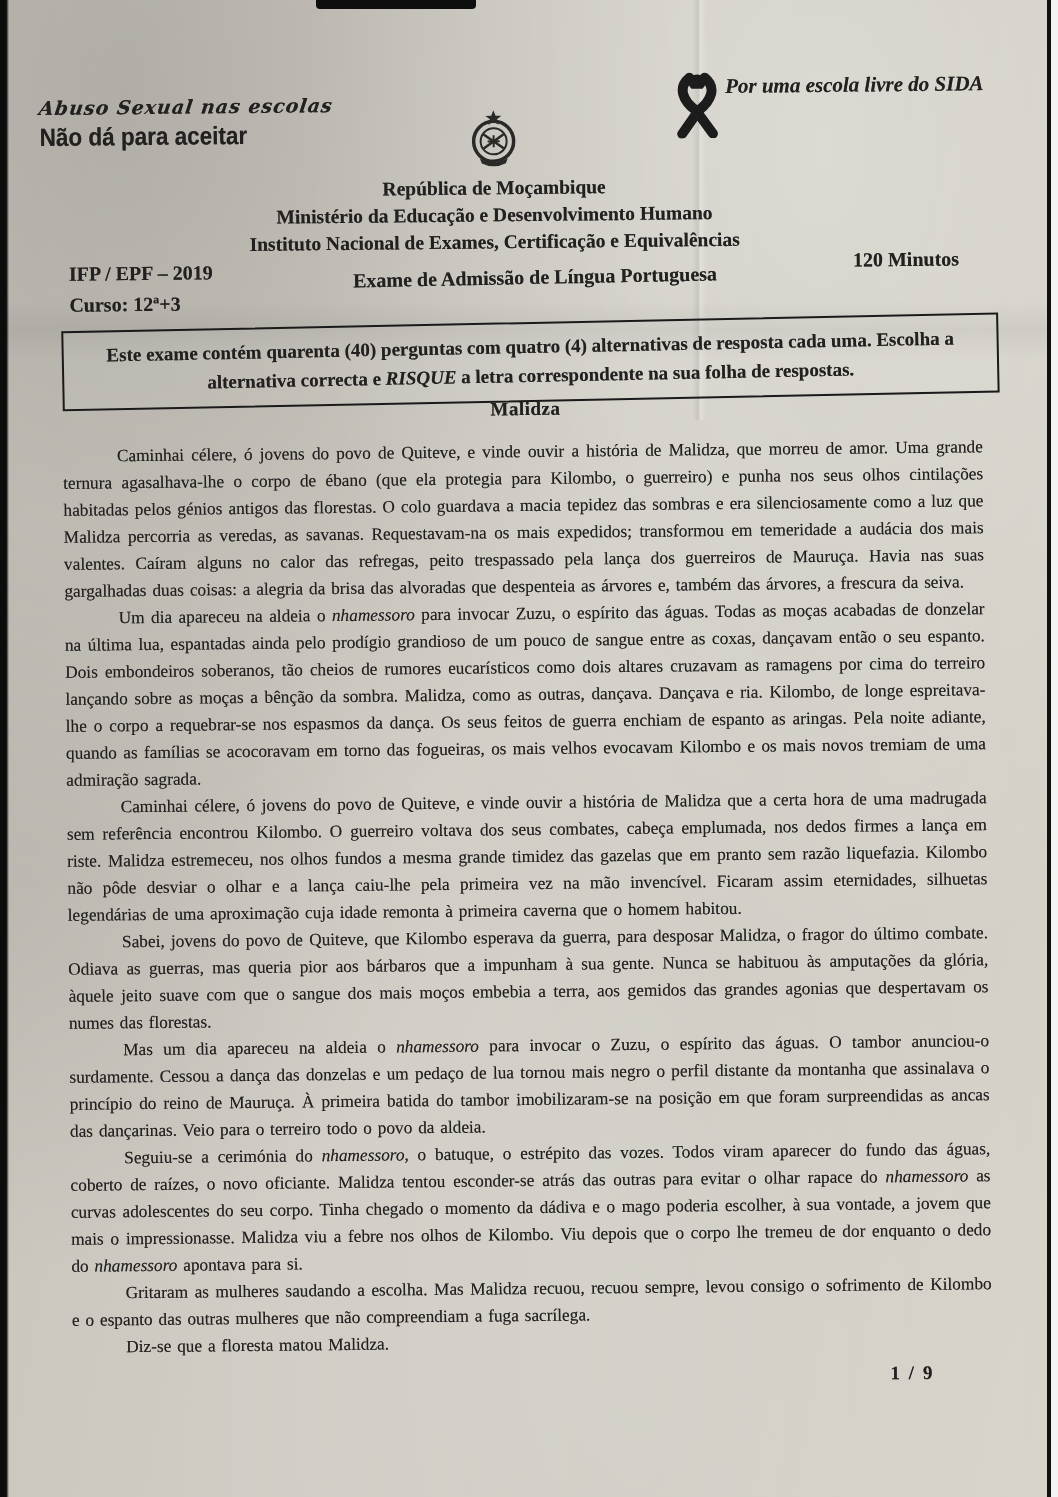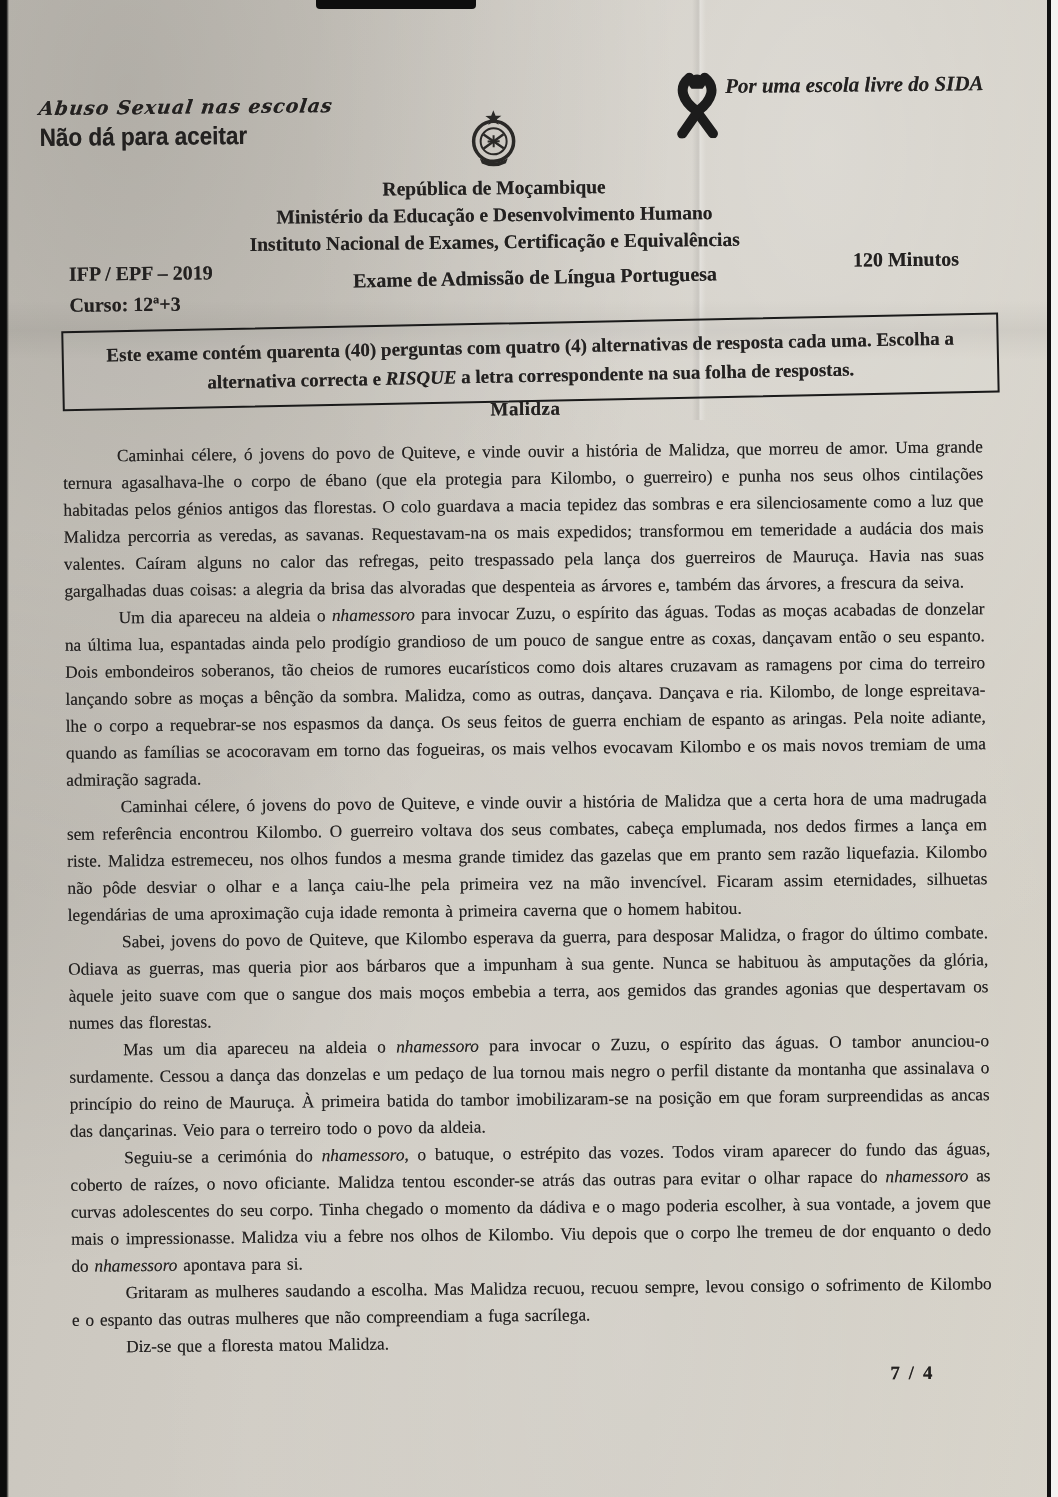--- a/index.html
+++ b/index.html
@@ -146,15 +146,15 @@
       <p><span>Caminhai célere, ó jovens do povo de Quiteve, e vinde ouvir a história de Malidza, que morreu de amor. Uma grande ternura agasalhava-lhe o corpo de ébano (que ela protegia para Kilombo, o guerreiro) e punha nos seus olhos cintilações habitadas pelos génios antigos das florestas. O colo guardava a macia tepidez das sombras e era silenciosamente como a luz que Malidza percorria as veredas, as savanas. Requestavam-na os mais expedidos; transformou em temeridade a audácia dos mais valentes. Caíram alguns no calor das refregas, peito trespassado pela lança dos guerreiros de Mauruça. Havia nas suas gargalhadas duas coisas: a alegria da brisa das alvoradas que despenteia as árvores e, também das árvores, a frescura da seiva.</span></p>
       <p><span>Um dia apareceu na aldeia o </span><em>nhamessoro</em><span> para invocar Zuzu, o espírito das águas. Todas as moças acabadas de donzelar na última lua, espantadas ainda pelo prodígio grandioso de um pouco de sangue entre as coxas, dançavam então o seu espanto. Dois embondeiros soberanos, tão cheios de rumores eucarísticos como dois altares cruzavam as ramagens por cima do terreiro lançando sobre as moças a bênção da sombra. Malidza, como as outras, dançava. Dançava e ria. Kilombo, de longe espreitava-lhe o corpo a requebrar-se nos espasmos da dança. Os seus feitos de guerra enchiam de espanto as aringas. Pela noite adiante, quando as famílias se acocoravam em torno das fogueiras, os mais velhos evocavam Kilombo e os mais novos tremiam de uma admiração sagrada.</span></p>
       <p><span>Caminhai célere, ó jovens do povo de Quiteve, e vinde ouvir a história de Malidza que a certa hora de uma madrugada sem referência encontrou Kilombo. O guerreiro voltava dos seus combates, cabeça emplumada, nos dedos firmes a lança em riste. Malidza estremeceu, nos olhos fundos a mesma grande timidez das gazelas que em pranto sem razão liquefazia. Kilombo não pôde desviar o olhar e a lança caiu-lhe pela primeira vez na mão invencível. Ficaram assim eternidades, silhuetas legendárias de uma aproximação cuja idade remonta à primeira caverna que o homem habitou.</span></p>
       <p><span>Sabei, jovens do povo de Quiteve, que Kilombo esperava da guerra, para desposar Malidza, o fragor do último combate. Odiava as guerras, mas queria pior aos bárbaros que a impunham à sua gente. Nunca se habituou às amputações da glória, àquele jeito suave com que o sangue dos mais moços embebia a terra, aos gemidos das grandes agonias que despertavam os numes das florestas.</span></p>
       <p><span>Mas um dia apareceu na aldeia o </span><em>nhamessoro</em><span> para invocar o Zuzu, o espírito das águas. O tambor anunciou-o surdamente. Cessou a dança das donzelas e um pedaço de lua tornou mais negro o perfil distante da montanha que assinalava o princípio do reino de Mauruça. À primeira batida do tambor imobilizaram-se na posição em que foram surpreendidas as ancas das dançarinas. Veio para o terreiro todo o povo da aldeia.</span></p>
       <p><span>Seguiu-se a cerimónia do </span><em>nhamessoro</em><span>, o batuque, o estrépito das vozes. Todos viram aparecer do fundo das águas, coberto de raízes, o novo oficiante. Malidza tentou esconder-se atrás das outras para evitar o olhar rapace do </span><em>nhamessoro</em><span> as curvas adolescentes do seu corpo. Tinha chegado o momento da dádiva e o mago poderia escolher, à sua vontade, a jovem que mais o impressionasse. Malidza viu a febre nos olhos de Kilombo. Viu depois que o corpo lhe tremeu de dor enquanto o dedo do </span><em>nhamessoro</em><span> apontava para si.</span></p>
       <p><span>Gritaram as mulheres saudando a escolha. Mas Malidza recuou, recuou sempre, levou consigo o sofrimento de Kilombo e o espanto das outras mulheres que não compreendiam a fuga sacrílega.</span></p>
       <p><span>Diz-se que a floresta matou Malidza.</span></p>
     </div>
 
-  <div class="page-num">7 / 4</div>
+  <div class="page-num">1 / 9</div>
 
 </div>
 
 </body></html>

